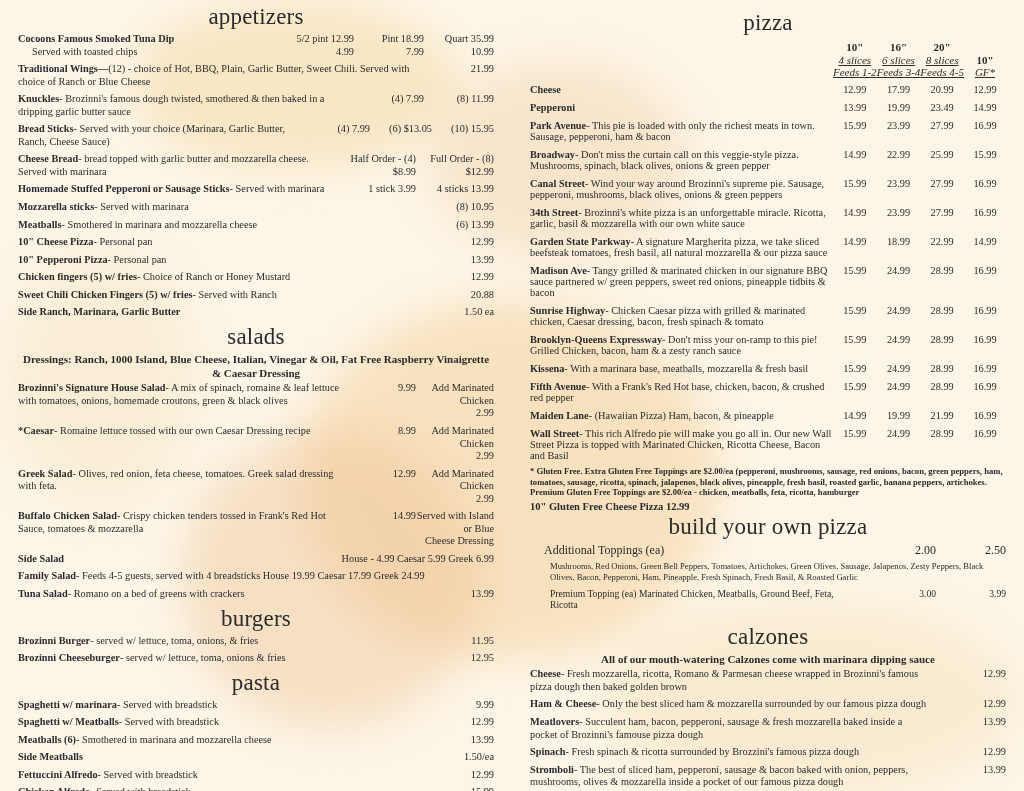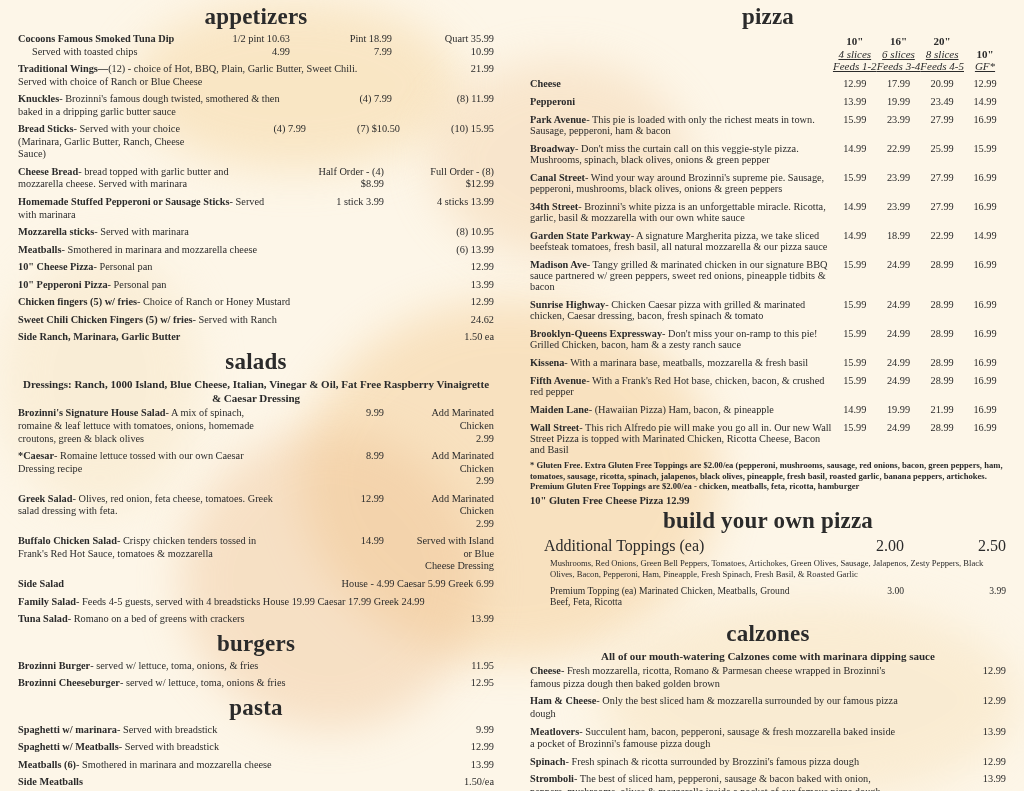--- a/index.html
+++ b/index.html
@@ -21,39 +21,39 @@
   .b6{left:430px;top:60px;width:260px;height:200px;background:#f0c899;opacity:.35;}
 
   .page{position:relative;width:1024px;height:791px;}
   .col{position:absolute;top:0;}
   .left{left:0;width:512px;}
   .right{left:512px;width:512px;}
 
   h2.section{
     text-align:center;
     font-size:23px;
-    font-weight:bold;
+    font-weight:normal;
     margin:4px 0 3px 0;
     letter-spacing:.2px;
   }
   .sub-center{
     text-align:center;font-size:11px;margin:0 0 2px 0;line-height:1.25;
   }
   .inner{padding:0 18px;}
 
   .item{
     position:relative;
     font-size:10.3px;
     line-height:1.22;
     margin-bottom:5px;
     padding-right:0;
   }
   .item .nm{font-weight:bold;}
   .item .ds{font-weight:normal;}
-  .row{display:flex;align-items:flex-start;gap:32px;}
+  .row{display:flex;align-items:flex-start;}
   .row .txt{flex:1;padding-right:6px;}
   .row .pr{white-space:nowrap;text-align:right;}
   .w1{width:62px;} .w2{width:70px;} .w3{width:78px;}
 
   .ml{margin-left:14px;}
 
   
   .ptable{width:100%;border-collapse:collapse;font-size:10.3px;}
   .ptable td{vertical-align:top;padding:2px 0 5px 0;}
   .ptable td.p{text-align:center;width:42px;white-space:nowrap;}
@@ -83,21 +83,21 @@
 
   <div class="col left">
     <div class="inner">
 
       <h2 class="section">appetizers</h2>
 
       <div>
         <div class="item">
           <div class="row">
             <div class="txt"><span class="nm">Cocoons Famous Smoked Tuna Dip</span></div>
-            <div class="pr w2">1/2 pint 10.63</div>
+            <div class="pr w2">5/2 pint 12.99</div>
             <div class="pr w2">Pint 18.99</div>
             <div class="pr w2">Quart 35.99</div>
           </div>
           <div class="row">
             <div class="txt ml"><span class="ds">Served with toasted chips</span></div>
             <div class="pr w2">4.99</div>
             <div class="pr w2">7.99</div>
             <div class="pr w2">10.99</div>
           </div>
         </div>
@@ -114,21 +114,21 @@
             <div class="txt"><span class="nm">Knuckles</span><span class="ds">- Brozinni's famous dough twisted, smothered &amp; then baked in a dripping garlic butter sauce</span></div>
             <div class="pr w2">(4)  7.99</div>
             <div class="pr w2">(8)  11.99</div>
           </div>
         </div>
 
         <div class="item">
           <div class="row">
             <div class="txt"><span class="nm">Bread Sticks</span><span class="ds">- Served with your choice (Marinara, Garlic Butter, Ranch, Cheese Sauce)</span></div>
             <div class="pr w1">(4)  7.99</div>
-            <div class="pr w1">(7)  $10.50</div>
+            <div class="pr w1">(6)  $13.05</div>
             <div class="pr w1">(10)  15.95</div>
           </div>
         </div>
 
         <div class="item">
           <div class="row">
             <div class="txt"><span class="nm">Cheese Bread</span><span class="ds">- bread topped with garlic butter and mozzarella cheese. Served with marinara</span></div>
             <div class="pr w3 center" style="white-space:pre-line">Half Order - (4)
 $8.99</div>
             <div class="pr w3 center" style="white-space:pre-line">Full Order - (8)
@@ -170,21 +170,21 @@
         </div>
         <div class="item">
           <div class="row">
               <div class="txt"><span class="nm">Chicken fingers (5) w/ fries</span><span class="ds">- Choice of Ranch or Honey Mustard</span></div>
               <div class="pr w3">12.99</div>
             </div>
         </div>
         <div class="item">
           <div class="row">
               <div class="txt"><span class="nm">Sweet Chili Chicken Fingers (5) w/ fries</span><span class="ds">- Served with Ranch</span></div>
-              <div class="pr w3">24.62</div>
+              <div class="pr w3">20.88</div>
             </div>
         </div>
         <div class="item">
           <div class="row">
               <div class="txt"><span class="nm">Side Ranch, Marinara, Garlic Butter</span></div>
               <div class="pr w3">1.50 ea</div>
             </div>
         </div>
       </div>
 
@@ -299,21 +299,21 @@
           </div>
 
       </div>
 
     </div>
   </div>
 
   <div class="col right">
     <div class="inner">
 
-      <h2 class="section" style="margin-top:4px">pizza</h2>
+      <h2 class="section" style="margin-top:10px">pizza</h2>
 
       <table class="ptable">
         <tbody>
             <tr class="phead">
           <td></td>
           <td class="p">
                 <b>10"</b>
                 <i>4 slices</i>
                 <i>Feeds 1-2</i>
               </td>
@@ -433,21 +433,21 @@
             </tr>
       </tbody>
         </table>
 
       <div class="note bold">* Gluten Free. Extra Gluten Free Toppings are $2.00/ea (pepperoni, mushrooms, sausage, red onions, bacon, green peppers, ham, tomatoes, sausage, ricotta, spinach, jalapenos, black olives, pineapple, fresh basil, roasted garlic, banana peppers, artichokes.</div>
       <div class="note bold center">Premium Gluten Free Toppings are $2.00/ea - chicken, meatballs, feta, ricotta, hamburger</div>
       <div class="center bold" style="font-size:10.5px;margin-top:3px">10" Gluten Free Cheese Pizza            12.99</div>
 
       <h2 class="section" style="margin-top:2px">build your own pizza</h2>
 
-      <div class="row" style="font-size:16px;margin-bottom:3px">
+      <div class="row" style="font-size:12px;margin-bottom:3px">
         <div class="txt ml"><span class="nm">Additional Toppings (ea)</span></div>
         <div class="pr w2 center">2.00</div>
         <div class="pr w2 center">2.50</div>
       </div>
       <div class="note" style="margin:0 14px 5px 20px">Mushrooms, Red Onions, Green Bell Peppers, Tomatoes, Artichokes, Green Olives, Sausage, Jalapenos, Zesty Peppers, Black Olives, Bacon, Pepperoni, Ham, Pineapple, Fresh Spinach, Fresh Basil, &amp; Roasted Garlic</div>
       <div class="row" style="font-size:9.6px">
         <div class="txt" style="padding-left:20px"><span>Premium Topping (ea) Marinated Chicken, Meatballs, Ground Beef, Feta, Ricotta</span></div>
         <div class="pr w2 center">3.00</div>
         <div class="pr w2 center">3.99</div>
       </div>

